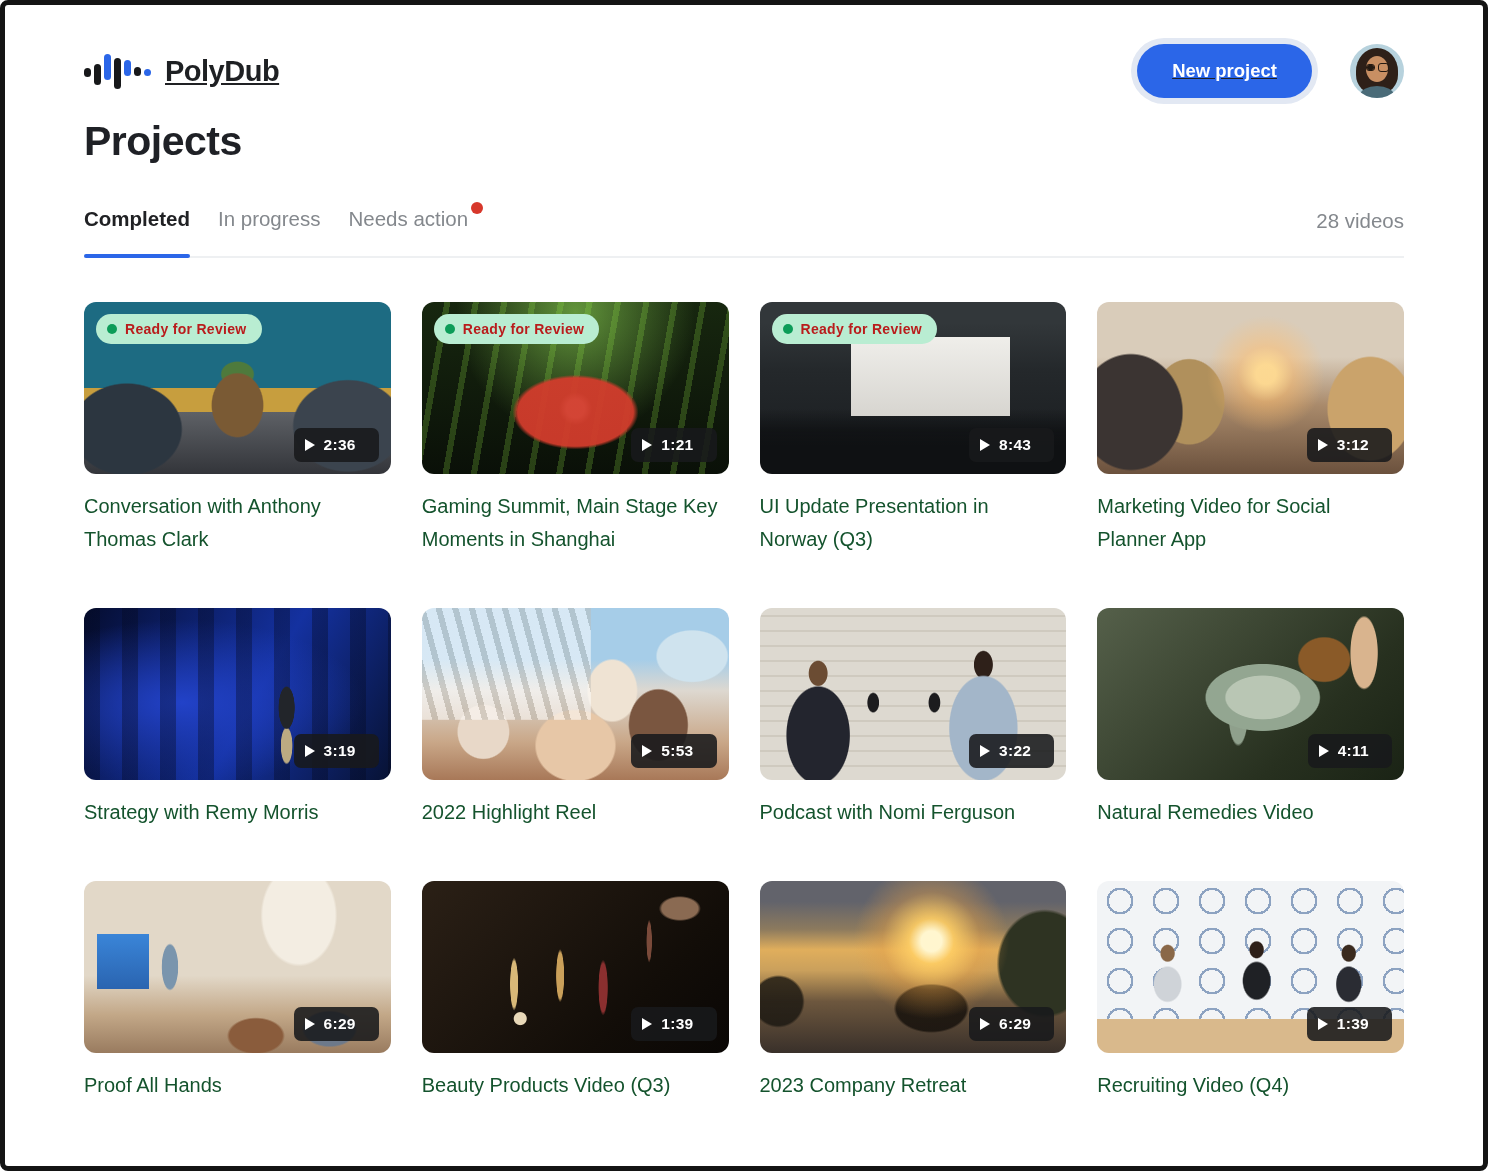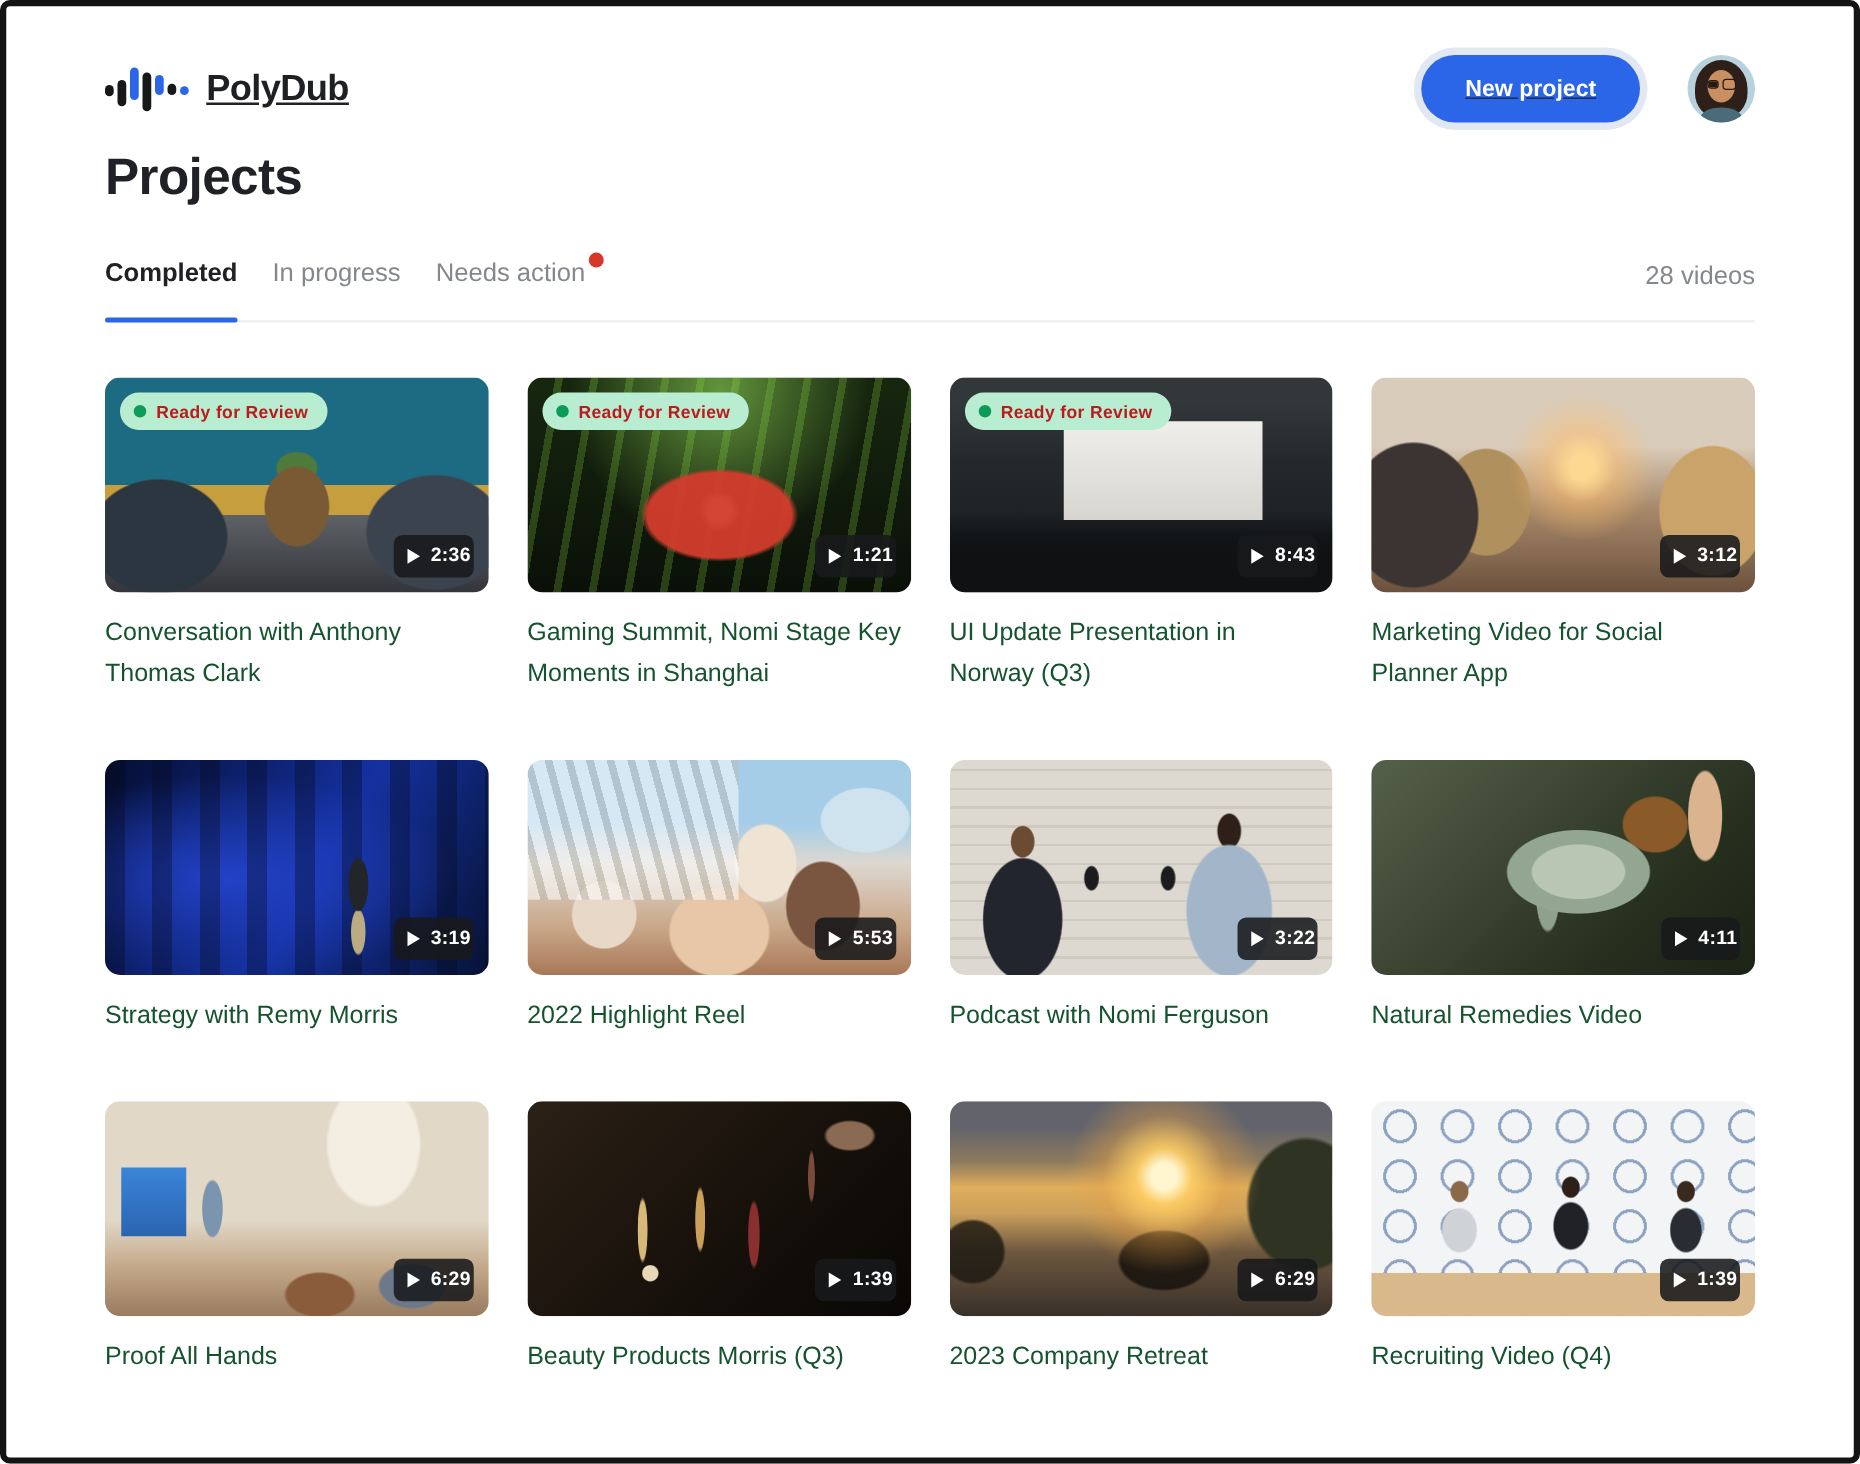--- a/index.html
+++ b/index.html
@@ -83,21 +83,21 @@
     position: relative; overflow: hidden;
     background: #ddd;
   }
   .card-title {
     margin-top: 16px; font-size: 20px; font-weight: 500;
     line-height: 33px; color: #14532d; max-width: 300px;
   }
   .dur {
     position: absolute; right: 12px; bottom: 12px;
     background: rgba(24,25,27,0.88); color: #fff;
-    border-radius: 7px; padding: 8px 2px 8px 11px;
+    border-radius: 7px; padding: 8px 23px 8px 11px;
     display: flex; align-items: center; gap: 9px;
     font-size: 15.5px; font-weight: 600; letter-spacing: 0.3px;
   }
   .play-tri { width: 0; height: 0; border-style: solid; border-width: 6px 0 6px 10px; border-color: transparent transparent transparent #ffffff; }
   .badge {
     position: absolute; left: 12px; top: 12px;
     background: #b9edd2; border-radius: 999px;
     padding: 7px 15px 7px 11px;
     display: flex; align-items: center; gap: 8px;
     font-size: 14px; font-weight: 600; color: #b91c1c; letter-spacing: 0.3px;
@@ -256,21 +256,21 @@
       <div class="thumb t-gaming">
         <div class="badge">
           <span class="badge-dot"></span>
           <span>Ready for Review</span>
         </div>
         <div class="dur">
           <span class="play-tri"></span>
           <span>1:21</span>
         </div>
       </div>
-      <div class="card-title">Gaming Summit, Nomi Stage Key Moments in Shanghai</div>
+      <div class="card-title">Gaming Summit, Main Stage Key Moments in Shanghai</div>
     </div>
 
     <div class="card">
       <div class="thumb t-present">
         <div class="badge">
           <span class="badge-dot"></span>
           <span>Ready for Review</span>
         </div>
         <div class="dur">
           <span class="play-tri"></span>
@@ -340,21 +340,21 @@
       <div class="card-title">Proof All Hands</div>
     </div>
 
     <div class="card">
       <div class="thumb t-beauty">
         <div class="dur">
           <span class="play-tri"></span>
           <span>1:39</span>
         </div>
       </div>
-      <div class="card-title">Beauty Products Morris (Q3)</div>
+      <div class="card-title">Beauty Products Video (Q3)</div>
     </div>
 
     <div class="card">
       <div class="thumb t-retreat">
         <div class="dur">
           <span class="play-tri"></span>
           <span>6:29</span>
         </div>
       </div>
       <div class="card-title">2023 Company Retreat</div>

